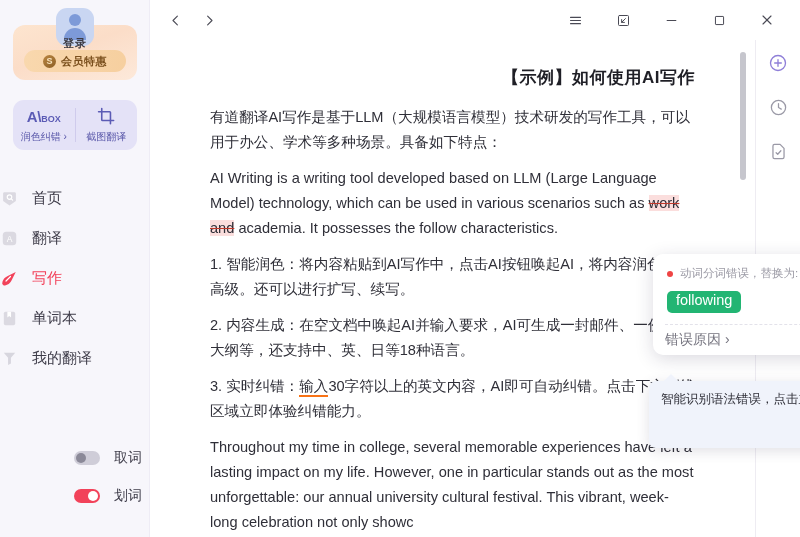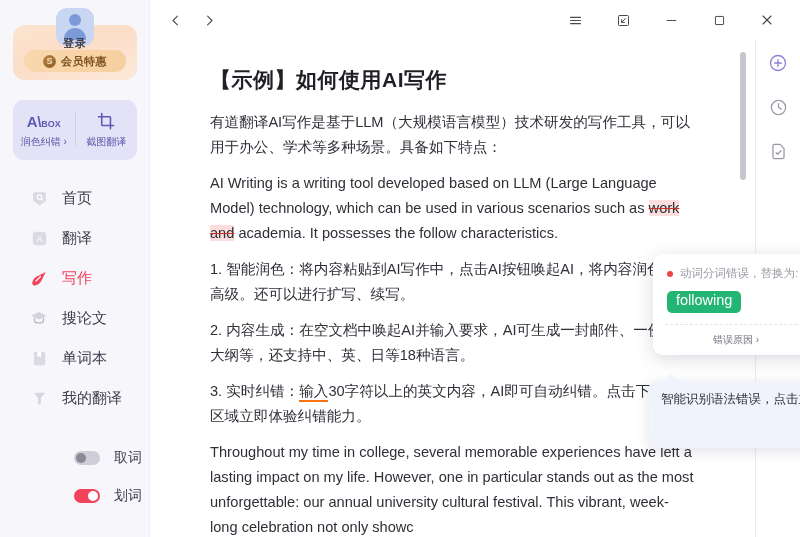--- a/index.html
+++ b/index.html
@@ -84,21 +84,21 @@
   }
   .vip-text {
     font-size: 11px; font-weight: bold;
     color: #7a4f1c;
     letter-spacing: .5px;
   }
 
   .tool-card {
     position: absolute;
     left: 13px; top: 100px;
-    width: 124px; height: 60px;
+    width: 124px; height: 50px;
     border-radius: 11px;
     background: #e4e2f7;
     display: flex;
   }
   .tool-half {
     flex: 1;
     display: flex; flex-direction: column;
     align-items: center; justify-content: center;
     gap: 3px;
   }
@@ -122,21 +122,20 @@
   .tool-label {
     font-size: 10px;
     color: #5755a8;
     white-space: nowrap;
   }
 
   .nav { position: absolute; left: 0; top: 178px; width: 150px; }
   .nav-item {
     height: 40px;
     display: flex; align-items: center;
-    padding-left: 30px;
     gap: 14px;
     cursor: pointer;
   }
   .nav-icon {
     width: 18px; height: 18px;
     display: flex; align-items: center; justify-content: center;
     color: #b7b5c2;
     flex: 0 0 18px;
   }
   .nav-label {
@@ -201,25 +200,26 @@
     display: flex;
     min-height: 0;
   }
   .doc-area {
     flex: 1;
     position: relative;
     overflow: hidden;
     padding: 18px 60px 0 60px;
   }
   .doc-title {
-    font-size: 21px;
+    font-size: 17px;
     font-weight: bold;
     color: #1f1f26;
     margin: 8px 0 16px 0;
     letter-spacing: .5px;
+    text-align: right;
   }
   .para {
     font-size: 14.6px;
     line-height: 25px;
     color: #2f2f38;
     margin-bottom: 11px;
   }
   .para.en { font-size: 14.6px; }
   .err-strike {
     background: #fbdedd;
@@ -310,24 +310,23 @@
     cursor: pointer;
   }
   .gp-foot {
     border-top: 1px dashed #e3e2ea;
     height: 31px;
     display: flex; align-items: center;
     justify-content: space-between;
     margin: 0 -2px;
   }
   .gp-reason {
-    font-size: 10px; color: #75747f;
+    font-size: 14px; color: #75747f;
     display: flex; align-items: center; gap: 3px;
     cursor: pointer;
-    margin-left: 48px;
   }
 
   .hint-pop {
     position: absolute;
     left: 499px; top: 341px;
     width: 236px; height: 67px;
     background: #f0f3fb;
     border-radius: 7px;
     box-shadow: 0 3px 14px rgba(40,38,70,.14);
     z-index: 31;
@@ -407,29 +406,20 @@
         <span class="nav-icon">
           <svg width="18" height="18" viewBox="0 0 24 24" fill="currentColor">
               <path d="M3 20c0-5 3-9 8-11l10-5-5 10c-2 5-6 8-11 8l-2-2z"></path>
               <path d="M8 16l6-6" stroke="#fff" stroke-width="1.6" stroke-linecap="round"></path>
             </svg>
         </span>
         <span class="nav-label">写作</span>
       </div>
       <div class="nav-item">
         <span class="nav-icon">
-          <svg width="18" height="18" viewBox="0 0 24 24" fill="currentColor">
-              <path d="M12 4L1.5 9 12 14l10.5-5L12 4z" opacity=".55"></path>
-              <path d="M6 11.5v4c0 1.7 2.7 3 6 3s6-1.3 6-3v-4" fill="none" stroke="currentColor" stroke-width="1.7"></path>
-            </svg>
-        </span>
-        <span class="nav-label">搜论文</span>
-      </div>
-      <div class="nav-item">
-        <span class="nav-icon">
           <svg width="17" height="17" viewBox="0 0 24 24" fill="currentColor">
               <rect x="4" y="2.5" width="16" height="19" rx="2.5" opacity=".45"></rect>
               <path d="M9 2.5v8l2.6-2 2.6 2v-8" fill="#fff"></path>
             </svg>
         </span>
         <span class="nav-label">单词本</span>
       </div>
       <div class="nav-item">
         <span class="nav-icon">
           <svg width="17" height="17" viewBox="0 0 24 24" fill="currentColor">

